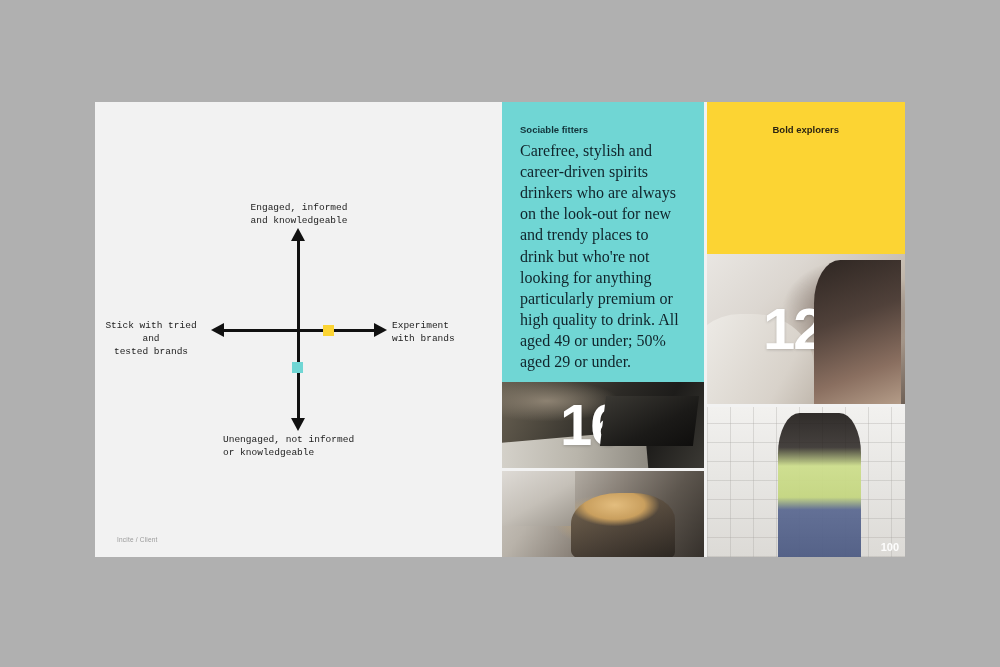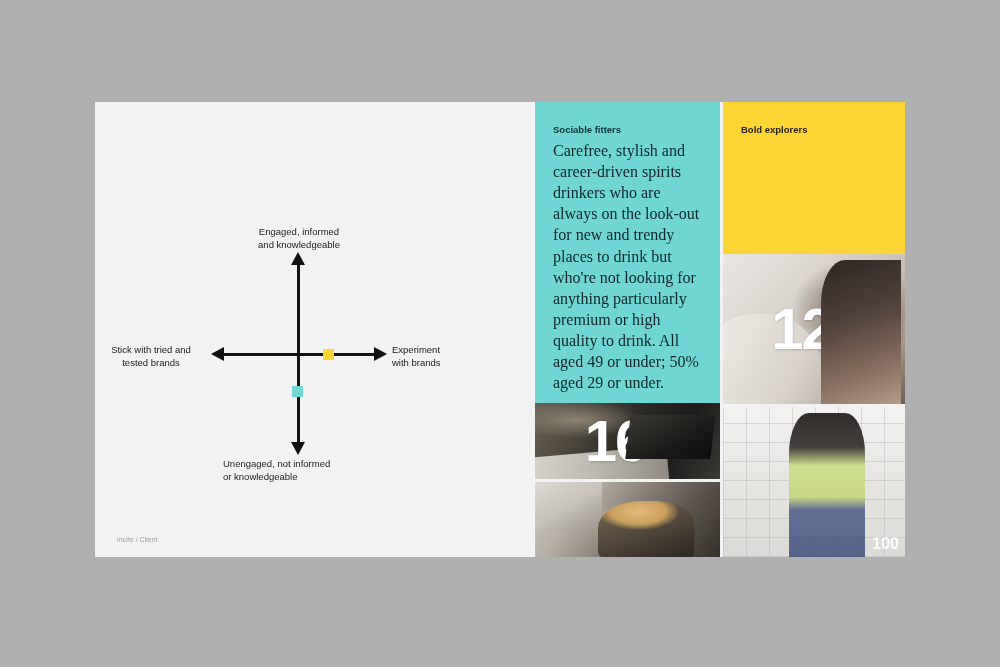--- a/index.html
+++ b/index.html
@@ -41,23 +41,24 @@
     font-weight: bold;
     color: #111111;
     letter-spacing: -0.4px;
     line-height: 1.1;
   }
 
   
   .chart {
     position: absolute;
     left: 0;
-    top: 124px;
+    top: 100px;
     width: 407px;
     height: 260px;
+    font-family: Liberation Mono, monospace;
   }
 
   .axis-v {
     position: absolute;
     left: 202px;
     top: 38px;
     width: 3px;
     height: 180px;
     background: #111111;
   }
@@ -158,21 +159,20 @@
     font-size: 6.5px;
     color: #9a9a9a;
     letter-spacing: 0.2px;
   }
 
   
   .columns {
     display: flex;
     flex: 1 1 auto;
     height: 100%;
-    margin-left: 33px;
   }
   .col {
     width: 50%;
     display: flex;
     flex-direction: column;
     height: 100%;
   }
 
   .card-text {
     flex: 0 0 152px;
@@ -182,21 +182,21 @@
   .card-teal { background: #70d6d4; }
   .card-yellow { background: #fcd433; }
 
   .card-title {
     font-family: "Liberation Sans", sans-serif;
     font-weight: bold;
     font-size: 9.5px;
     color: #12333a;
     margin-bottom: 5px;
   }
-  .card-yellow .card-title { color: #2b2412; }
+  .card-yellow .card-title { color: #2b2412; text-align: center; }
 
   .card-body {
     font-family: "Liberation Serif", serif;
     font-size: 16px;
     line-height: 1.32;
     color: #10242b;
   }
   .card-yellow .card-body { color: #241f10; }
 
   
@@ -229,21 +229,21 @@
     margin-top: 14px;
     margin-left: 2px;
     letter-spacing: -1px;
   }
 
   .corner-num {
     position: absolute;
     right: 6px;
     bottom: 4px;
     color: #ffffff;
-    font-size: 16px;
+    font-size: 11px;
     font-weight: bold;
     opacity: 0.95;
   }
 
   
   .ph1 {
     background:
       radial-gradient(ellipse 60% 40% at 22% 22%, #8d8272 0%, rgba(141,130,114,0) 60%),
       linear-gradient(118deg, #6a6254 0%, #4b463c 26%, #2c2a26 50%, #1d1c1a 72%, #3b3934 100%);
   }

